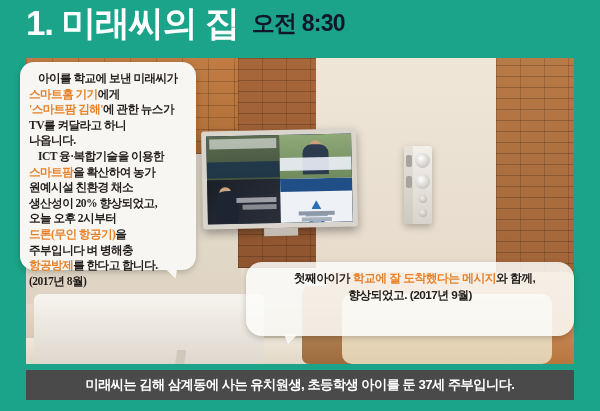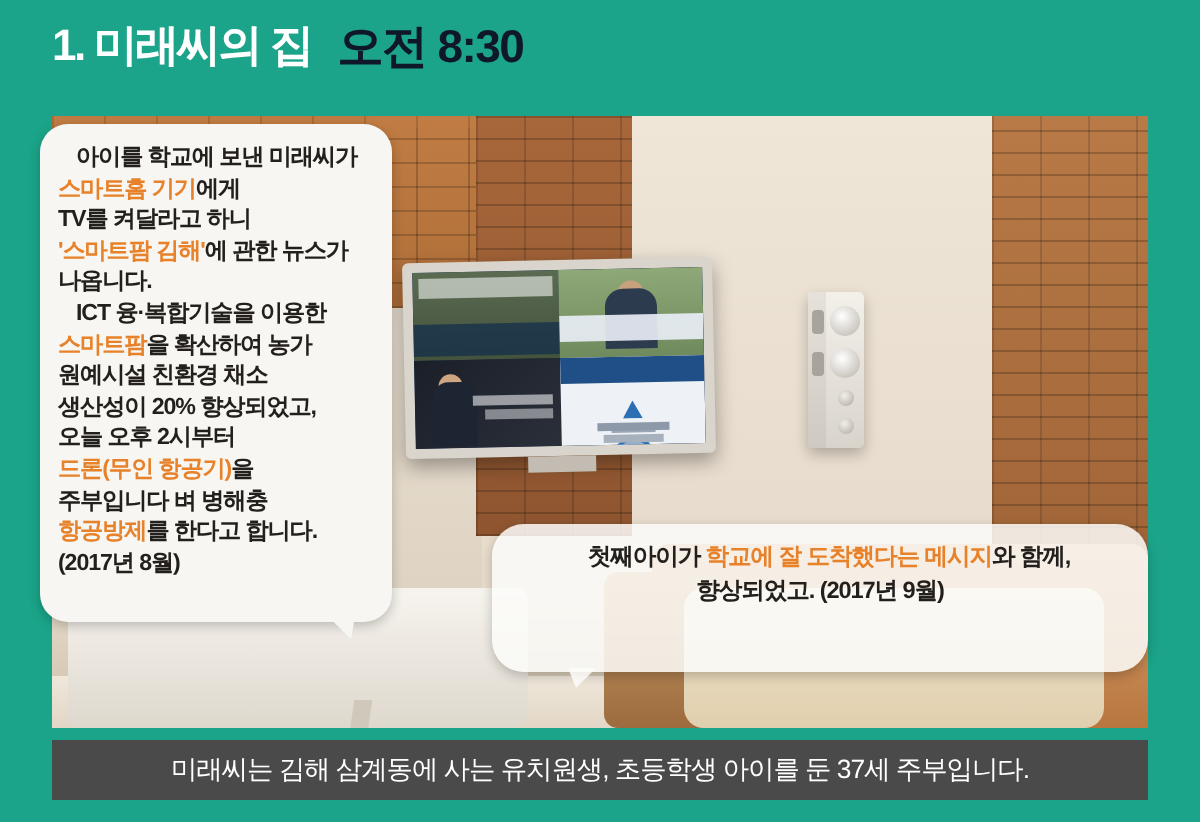--- a/index.html
+++ b/index.html
@@ -7,21 +7,21 @@
     width:600px;height:411px;overflow:hidden;
     font-family:"Liberation Sans","DejaVu Sans",sans-serif;
     background:#1ba489;
   }
   .stage{position:relative;width:600px;height:411px;background:#1ba489;overflow:hidden;}
 
   
   .header{position:absolute;left:0;top:0;width:600px;height:58px;}
   .header-inner{position:absolute;left:26px;top:6px;display:flex;align-items:flex-end;gap:13px;}
   .title{
-    color:#ffffff;font-size:22px;font-weight:bold;letter-spacing:-1.2px;
+    color:#ffffff;font-size:35px;font-weight:bold;letter-spacing:-1.2px;
     line-height:34px;white-space:nowrap;
   }
   .subtitle{
     color:#0f172a;font-size:23px;font-weight:bold;letter-spacing:-0.8px;
     line-height:30px;white-space:nowrap;padding-bottom:2px;
   }
 
   
   .photo{position:absolute;left:26px;top:58px;width:548px;height:306px;overflow:hidden;background:#e8dccb;}
 
@@ -107,40 +107,40 @@
          background:linear-gradient(180deg,#caa06f,#a9norepeat);background:linear-gradient(180deg,#caa06f,#9d6b3d);border-radius:7px;}
   .table{position:absolute;left:8px;top:236px;width:230px;height:70px;
          background:linear-gradient(180deg,#f7f4ef,#ded8cd);border-radius:6px;}
   .table-leg{position:absolute;left:150px;top:292px;width:9px;height:16px;background:#cfc8bb;transform:skewX(-8deg);}
   .floor{position:absolute;left:0;top:246px;width:548px;height:60px;background:linear-gradient(180deg,#e4d9c8,#cdbfa8);}
   .rug{position:absolute;left:0;top:280px;width:548px;height:26px;background:linear-gradient(180deg,#efe7da,#e2d7c6);}
 
   
   .bubble{position:absolute;background:#f7f6f3;border-radius:14px;box-sizing:border-box;
           box-shadow:0 2px 6px rgba(0,0,0,.22);}
-  .bubble-left{left:20px;top:62px;width:176px;height:249px;padding:9px 9px 6px 9px;}
+  .bubble-left{left:20px;top:62px;width:176px;height:208px;padding:9px 9px 6px 9px;font-family:Liberation Serif, serif;}
   .bubble-left:after{content:"";position:absolute;right:18px;bottom:-9px;width:0;height:0;
     border-left:9px solid transparent;border-right:3px solid transparent;border-top:11px solid #f7f6f3;
     transform:rotate(-6deg);}
   .bubble-right{left:246px;top:262px;width:328px;height:74px;padding:8px 12px 6px 12px;
     background:rgba(252,251,249,.86);border-radius:16px;}
   .bubble-right:after{content:"";position:absolute;left:38px;bottom:-8px;width:0;height:0;
     border-left:4px solid transparent;border-right:10px solid transparent;border-top:10px solid rgba(252,251,249,.86);}
 
   .btext{color:#231f1d;font-size:11.6px;line-height:15.6px;letter-spacing:-0.55px;font-weight:bold;}
   .btext p{margin:0;}
   .p-indent{text-indent:9px;}
   .hl{color:#e8822a;}
   .rtext{color:#231f1d;font-size:11.8px;line-height:17px;letter-spacing:-0.55px;font-weight:bold;text-align:center;}
   .rtext p{margin:0;}
 
   
   .caption{position:absolute;left:26px;top:370px;width:548px;height:30px;background:#4b4a4a;
            display:flex;align-items:center;justify-content:center;}
-  .caption span{color:#ffffff;font-size:13.2px;font-weight:normal;letter-spacing:-0.5px;}
+  .caption span{color:#ffffff;font-size:13.2px;font-weight:bold;letter-spacing:-0.5px;}
 </style>
 </head>
 <body>
 
 <div class="stage">
 
   <div class="header">
     <div class="header-inner">
       <div class="title">1. 미래씨의 집</div>
       <div class="subtitle">오전 8:30</div>
@@ -203,22 +203,22 @@
         <div class="spk-s"></div>
           <div class="spk-s"></div>
       </div>
     </div>
   </div>
 
   <div class="bubble bubble-left">
     <div class="btext">
         <p class="p-indent"><span>아이를 학교에 보낸 미래씨가</span></p>
         <p><span class="hl">스마트홈 기기</span><span>에게</span></p>
+        <p><span class="hl">'스마트팜 김해'</span><span>에 관한 뉴스가</span></p>
         <p><span>TV를 켜달라고 하니</span></p>
-        <p><span class="hl">'스마트팜 김해'</span><span>에 관한 뉴스가</span></p>
         <p><span>나옵니다.</span></p>
         <p class="p-indent"><span>ICT 융·복합기술을 이용한</span></p>
         <p><span class="hl">스마트팜</span><span>을 확산하여 농가</span></p>
         <p><span>원예시설 친환경 채소</span></p>
         <p><span>생산성이 20% 향상되었고,</span></p>
         <p><span>오늘 오후 2시부터</span></p>
         <p><span class="hl">드론(무인 항공기)</span><span>을</span></p>
         <p><span>주부입니다 벼 병해충</span></p>
         <p><span class="hl">항공방제</span><span>를 한다고 합니다.</span></p>
         <p><span>(2017년 8월)</span></p>

